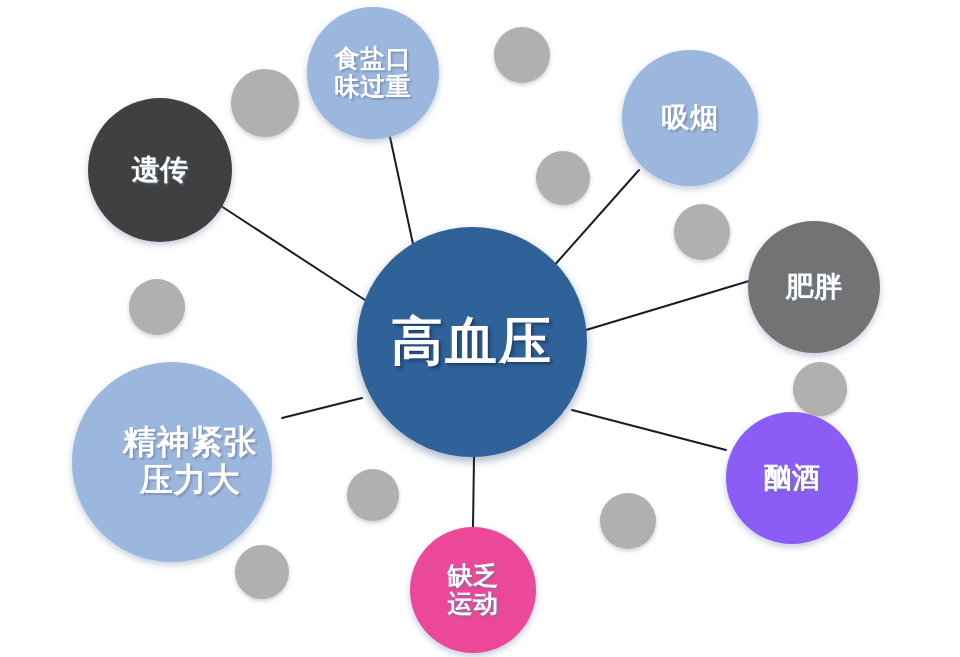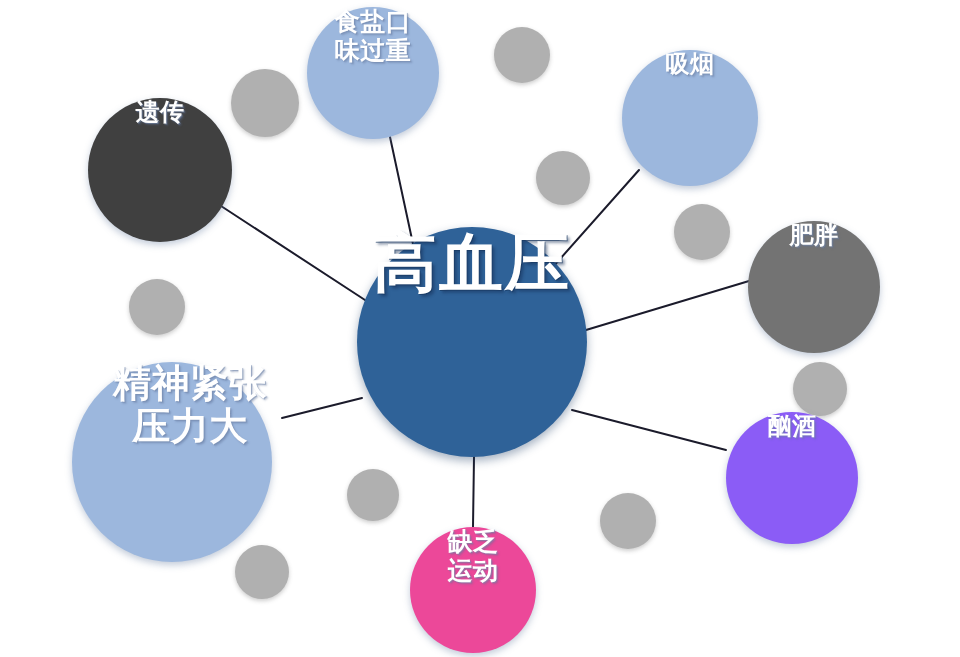--- a/index.html
+++ b/index.html
@@ -23,23 +23,25 @@
     left: 0;
     top: 0;
     width: 960px;
     height: 657px;
     pointer-events: none;
   }
   .node {
     position: absolute;
     border-radius: 50%;
     display: flex;
+    align-items: center;
     justify-content: center;
     text-align: center;
     box-sizing: border-box;
+    font-family: Liberation Serif, serif;
   }
   .node-deco {
     background: #b0b0b0;
     box-shadow: 0 2px 4px rgba(90,90,90,0.30);
   }
   .node-satellite {
     background: #9cb7dd;
     box-shadow: 0 3px 7px rgba(110,130,165,0.42);
   }
   .node-center {
@@ -51,28 +53,28 @@
     font-weight: bold;
     line-height: 1.14;
     letter-spacing: 0.5px;
     white-space: pre-line;
     text-shadow:
       1px 1px 0 rgba(120,140,175,0.55),
       2px 2px 2px rgba(90,110,150,0.40);
     user-select: none;
   }
   .label-center {
-    font-size: 64px;
+    font-size: 52px;
     letter-spacing: 2px;
     text-shadow:
       1px 1px 0 rgba(25,55,95,0.65),
       3px 3px 3px rgba(20,45,85,0.45);
   }
-  .label-lg { font-size: 38px; margin-left: 36px; }
-  .label-md { font-size: 24px; }
+  .label-lg { font-size: 33px; margin-left: 36px; }
+  .label-md { font-size: 28px; }
   .label-sm { font-size: 25px; }
 </style>
 </head>
 <body>
 
 <div id="stage">
 
   <svg id="edges" viewBox="0 0 960 657">
       <line x1="413" y1="244" x2="390" y2="137" stroke="#1b1b2b" stroke-width="2" stroke-linecap="round"></line>
       <line x1="365" y1="300" x2="221" y2="206" stroke="#1b1b2b" stroke-width="2" stroke-linecap="round"></line>

